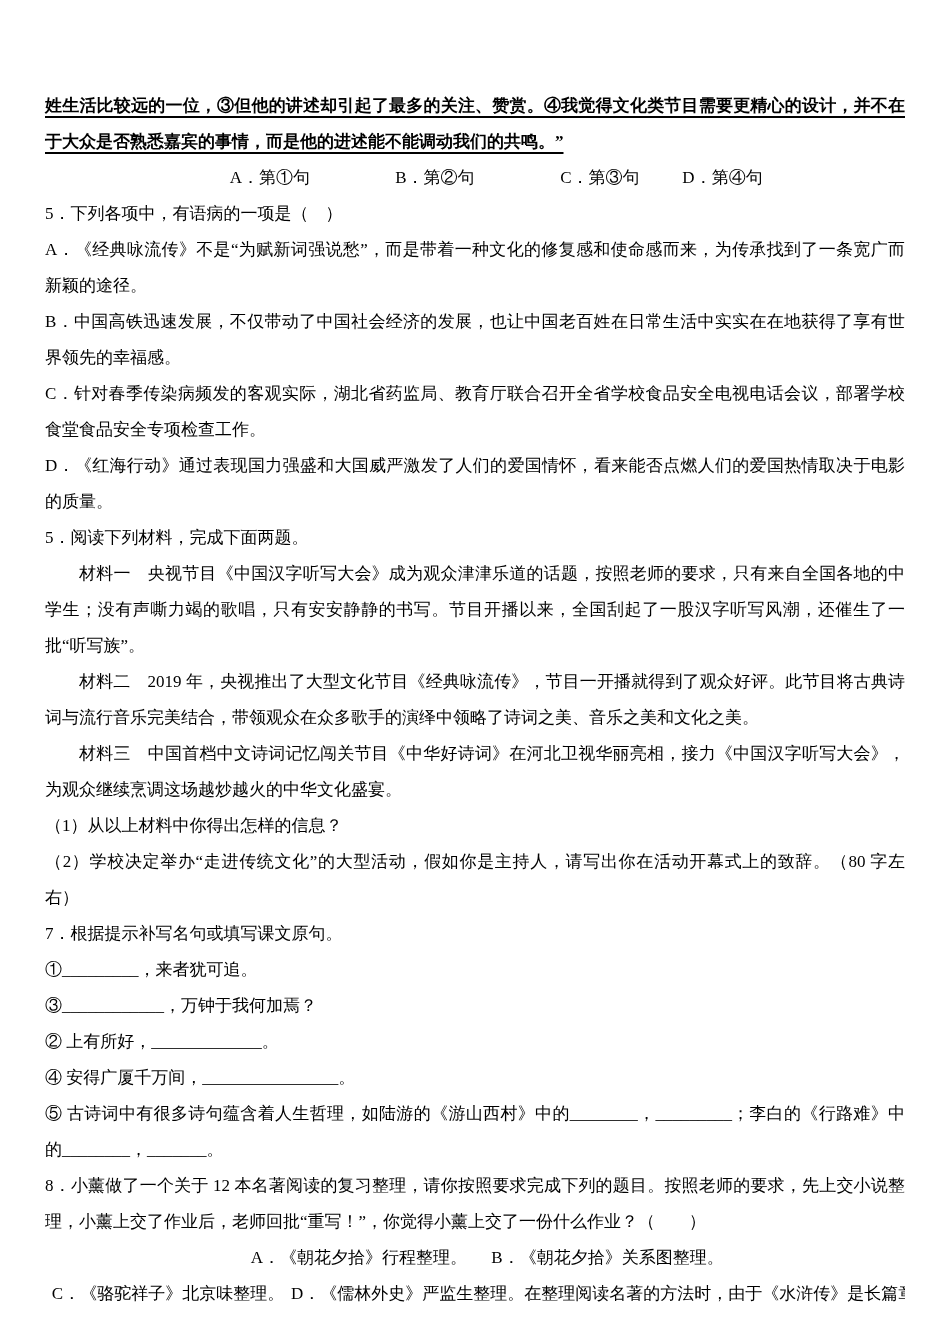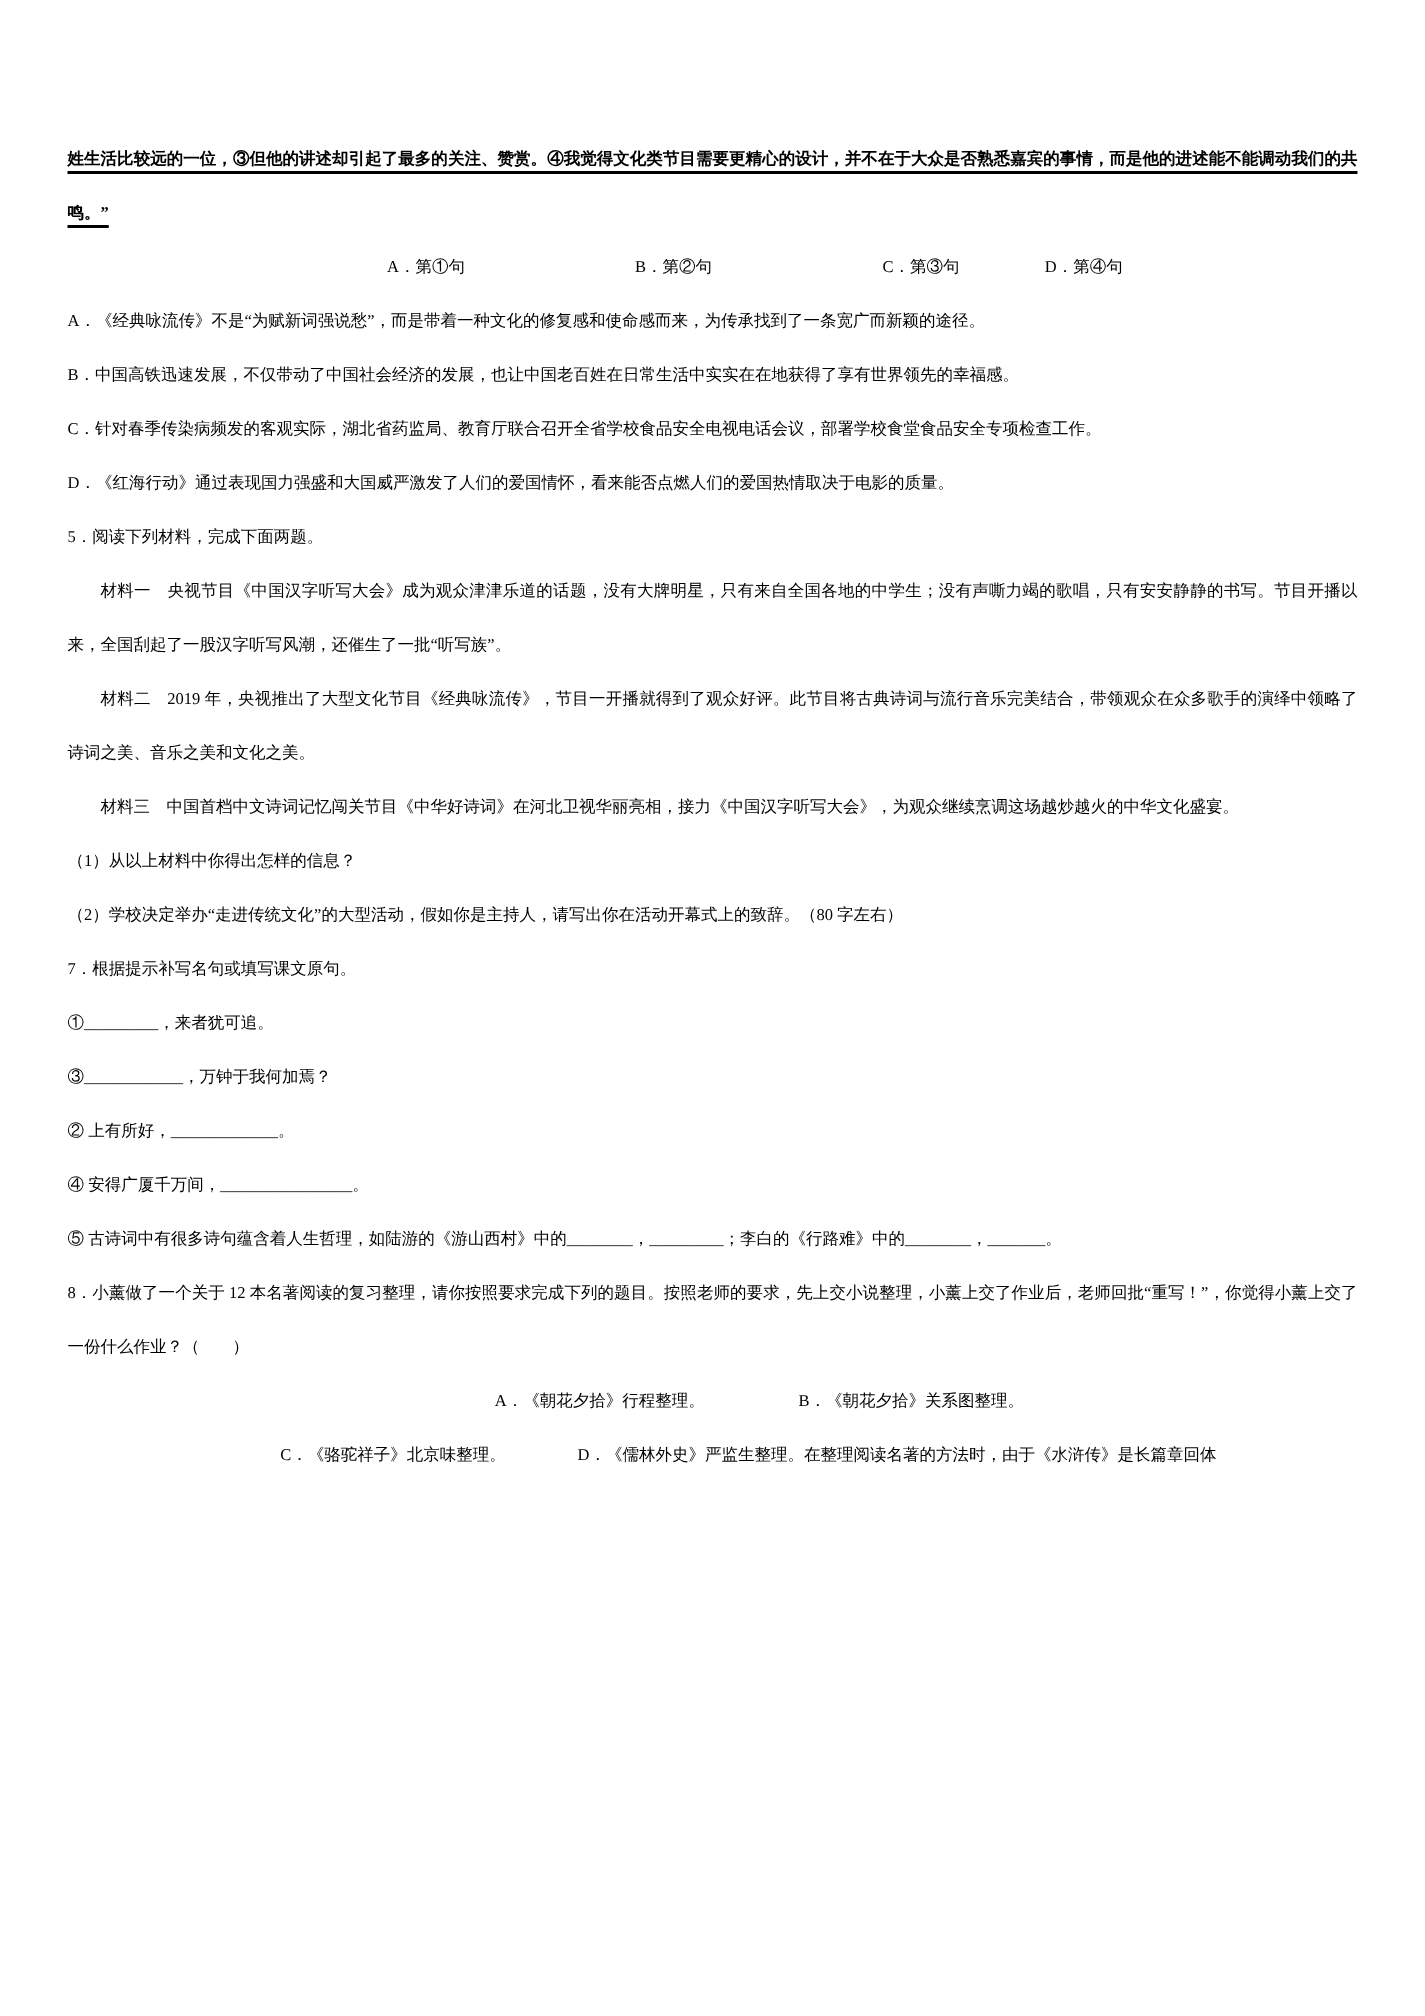--- a/index.html
+++ b/index.html
@@ -9,21 +9,21 @@
   }
   .page {
     position: relative;
     width: 950px;
     height: 1344px;
     margin: 0 auto;
     background: #ffffff;
     box-sizing: border-box;
     padding: 88px 45px 0 45px;
     font-family: "Liberation Serif", "DejaVu Serif", serif;
-    font-size: 11px;
+    font-size: 17px;
     line-height: 36px;
     color: #000000;
     overflow: hidden;
   }
   .para {
     margin: 0;
     text-align: justify;
   }
   .indent2 {
     text-indent: 2em;
@@ -62,27 +62,28 @@
 <body>
 
 <div class="page">
 
   <p class="para quote">姓生活比较远的一位，③但他的讲述却引起了最多的关注、赞赏。④我觉得文化类节目需要更精心的设计，并不在于大众是否熟悉嘉宾的事情，而是他的进述能不能调动我们的共鸣。”</p>
 
   <p class="options-row">
     <span class="opt-cell">A．第①句</span><span class="opt-cell">B．第②句</span><span class="opt-cell">C．第③句</span><span class="opt-cell">D．第④句</span>
   </p>
 
+  <p class="para">5．下列各项中，有语病的一项是（　）</p>
   <p class="para">A．《经典咏流传》不是“为赋新词强说愁”，而是带着一种文化的修复感和使命感而来，为传承找到了一条宽广而新颖的途径。</p>
   <p class="para">B．中国高铁迅速发展，不仅带动了中国社会经济的发展，也让中国老百姓在日常生活中实实在在地获得了享有世界领先的幸福感。</p>
   <p class="para">C．针对春季传染病频发的客观实际，湖北省药监局、教育厅联合召开全省学校食品安全电视电话会议，部署学校食堂食品安全专项检查工作。</p>
   <p class="para">D．《红海行动》通过表现国力强盛和大国威严激发了人们的爱国情怀，看来能否点燃人们的爱国热情取决于电影的质量。</p>
 
   <p class="para">5．阅读下列材料，完成下面两题。</p>
-  <p class="para indent2">材料一　央视节目《中国汉字听写大会》成为观众津津乐道的话题，没有大牌明星，只有来自全国各地的中学生；没有声嘶力竭的歌唱，只有安安静静的书写。节目开播以来，全国刮起了一股汉字听写风潮，还催生了一批“听写族”。</p>
+  <p class="para indent2">材料一　央视节目《中国汉字听写大会》成为观众津津乐道的话题，按照老师的要求，只有来自全国各地的中学生；没有声嘶力竭的歌唱，只有安安静静的书写。节目开播以来，全国刮起了一股汉字听写风潮，还催生了一批“听写族”。</p>
   <p class="para indent2">材料二　2019 年，央视推出了大型文化节目《经典咏流传》，节目一开播就得到了观众好评。此节目将古典诗词与流行音乐完美结合，带领观众在众多歌手的演绎中领略了诗词之美、音乐之美和文化之美。</p>
   <p class="para indent2">材料三　中国首档中文诗词记忆闯关节目《中华好诗词》在河北卫视华丽亮相，接力《中国汉字听写大会》，为观众继续烹调这场越炒越火的中华文化盛宴。</p>
   <p class="para">（1）从以上材料中你得出怎样的信息？</p>
   <p class="para">（2）学校决定举办“走进传统文化”的大型活动，假如你是主持人，请写出你在活动开幕式上的致辞。（80 字左右）</p>
 
   <p class="para">7．根据提示补写名句或填写课文原句。</p>
   <p class="para">①_________，来者犹可追。</p>
   <p class="para">③____________，万钟于我何加焉？</p>
   <p class="para">② 上有所好，_____________。</p>
   <p class="para">④ 安得广厦千万间，________________。</p>

